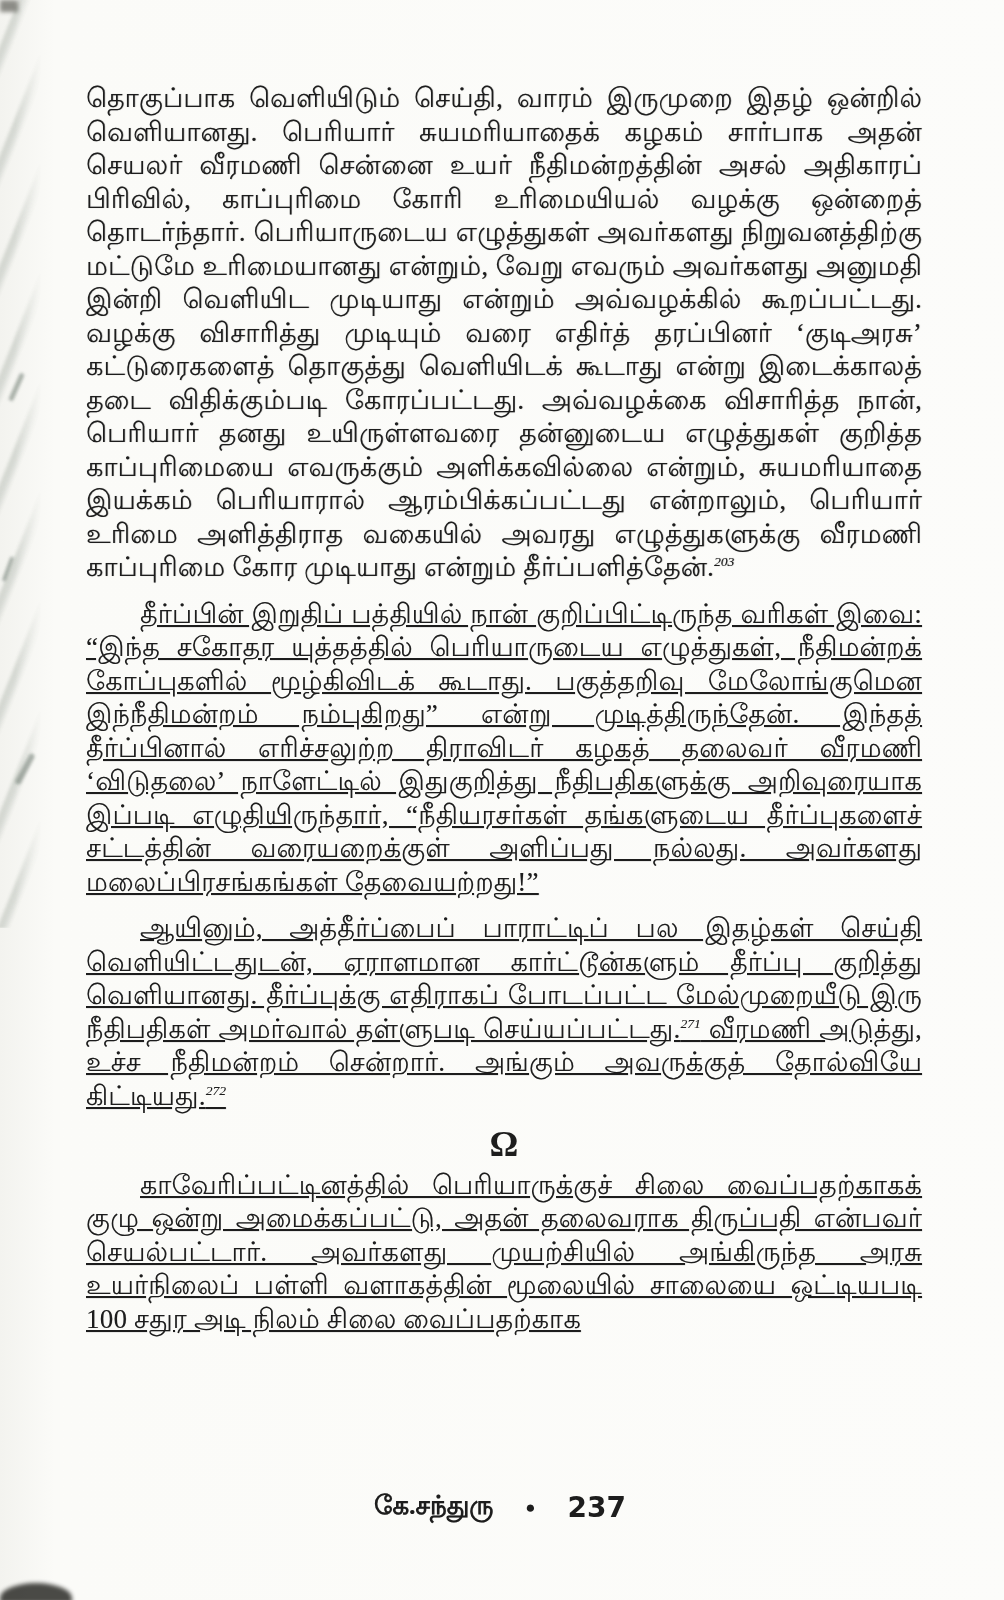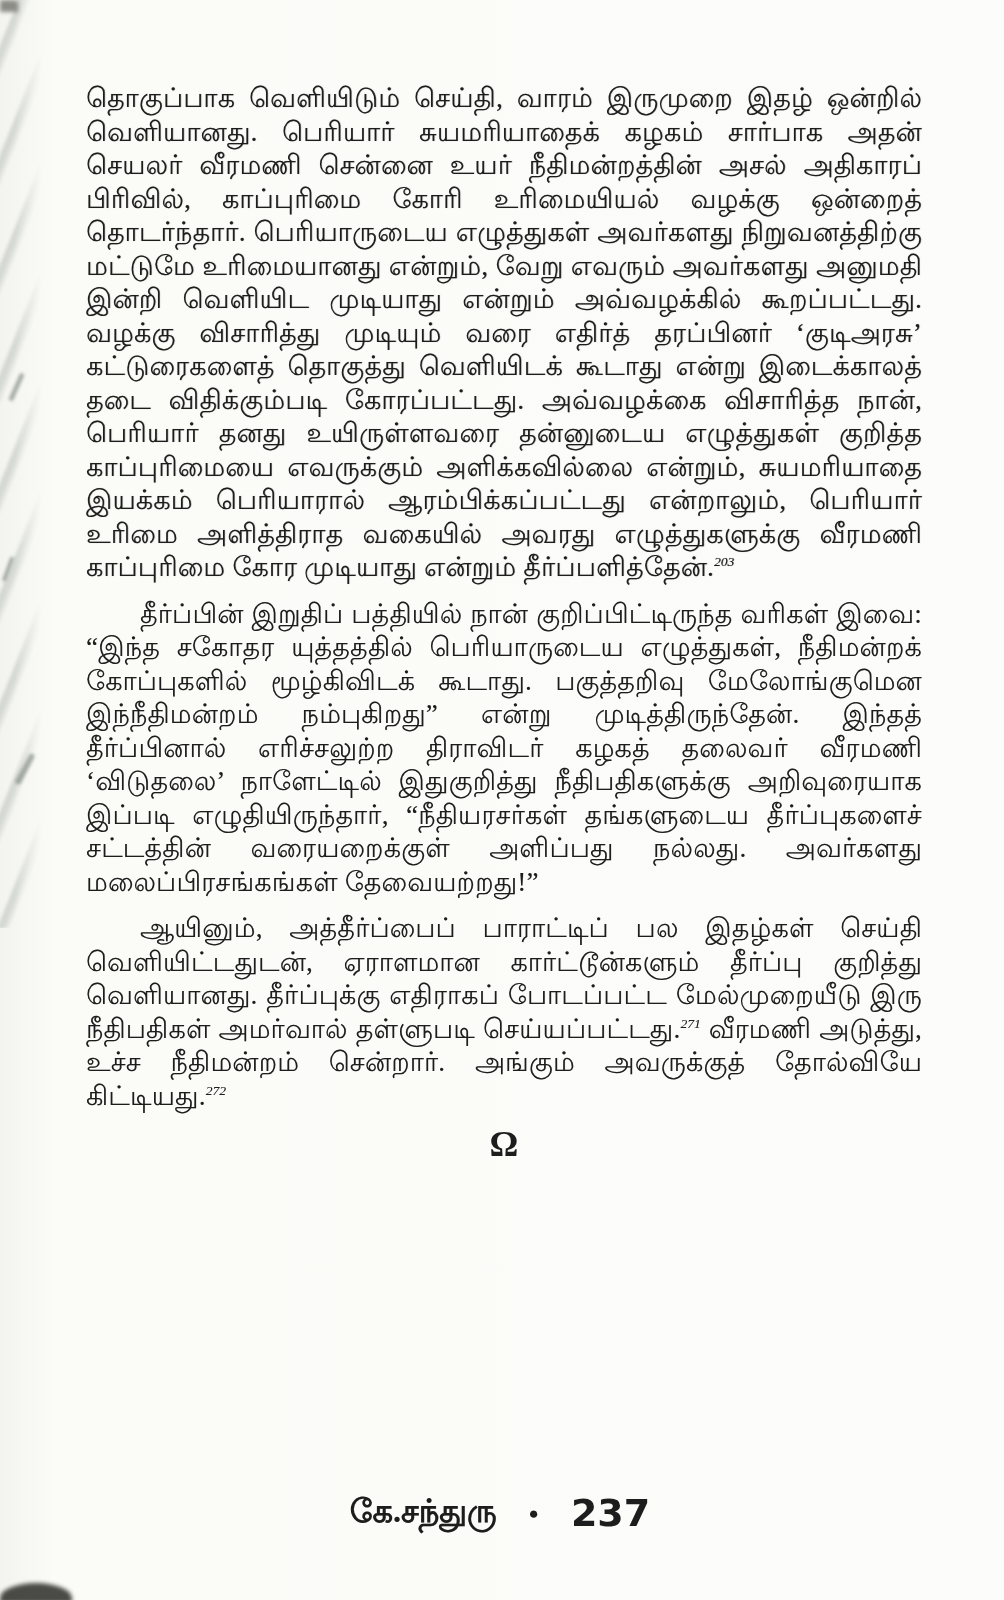--- a/index.html
+++ b/index.html
@@ -53,62 +53,63 @@
     position: absolute; left: 86px; top: 82px; width: 836px;
     color: var(--ink, #1d1d1d);
     font-size: 27px; line-height: 33.5px;
     text-align: justify;
     letter-spacing: 0.2px;
   }
   .para {
     margin: 0 0 13px 0;
     text-shadow: 0.25px 0.25px 0.35px rgba(45,45,45,0.38);
   }
-  .para.indent { text-indent: 54px; }
+  .para.indent { text-indent: 54px; text-decoration: underline; }
   .para.heavy  { text-shadow: 0.45px 0.45px 0.7px rgba(22,22,22,0.5); }
   .para sup {
     font-size: 0.5em; font-style: italic;
     line-height: 0; letter-spacing: 0;
     vertical-align: super;
   }
   .divider {
     text-align: center;
     font-size: 36px; font-weight: bold;
     margin: 15px 0 7px 0;
     color: var(--ink, #1d1d1d);
   }
   
   .footer {
     position: absolute; left: 0; top: 1491px; width: 100%;
     display: flex; align-items: center; justify-content: center;
     gap: 32px;
     transform: translateX(-18px);
     color: var(--ink, #1d1d1d);
   }
-  .footer .author { font-size: 32px; font-weight: bold; text-shadow: 0.3px 0.3px 0.4px rgba(40,40,40,0.4); text-align: right; }
+  .footer .author { font-size: 26px; font-weight: bold; text-shadow: 0.3px 0.3px 0.4px rgba(40,40,40,0.4); text-align: right; }
   .footer .bullet { font-size: 17px; line-height: 1; }
-  .footer .pageno { font-size: 38px; font-weight: bold; font-family: "DejaVu Sans", sans-serif; }
+  .footer .pageno { font-size: 28px; font-weight: bold; font-family: "DejaVu Sans", sans-serif; }
 </style>
 </head>
 <body>
 
 <div class="page">
 
   <div class="edge-streaks"></div>
   <div class="streak-a"></div>
   <div class="streak-b"></div>
   <div class="streak-c"></div>
   <div class="corner-top"></div>
   <div class="corner-bottom"></div>
 
   <div class="text-block" id="text-block" lang="ta">
       <p class="para heavy">தொகுப்பாக வெளியிடும் செய்தி, வாரம் இருமுறை இதழ் ஒன்றில் வெளியானது. பெரியார் சுயமரியாதைக் கழகம் சார்பாக அதன் செயலர் வீரமணி சென்னை உயர் நீதிமன்றத்தின் அசல் அதிகாரப் பிரிவில், காப்புரிமை கோரி உரிமையியல் வழக்கு ஒன்றைத் தொடர்ந்தார். பெரியாருடைய எழுத்துகள் அவர்களது நிறுவனத்திற்கு மட்டுமே உரிமையானது என்றும், வேறு எவரும் அவர்களது அனுமதி இன்றி வெளியிட முடியாது என்றும் அவ்வழக்கில் கூறப்பட்டது. வழக்கு விசாரித்து முடியும் வரை எதிர்த் தரப்பினர் ‘குடிஅரசு’ கட்டுரைகளைத் தொகுத்து வெளியிடக் கூடாது என்று இடைக்காலத் தடை விதிக்கும்படி கோரப்பட்டது. அவ்வழக்கை விசாரித்த நான், பெரியார் தனது உயிருள்ளவரை தன்னுடைய எழுத்துகள் குறித்த காப்புரிமையை எவருக்கும் அளிக்கவில்லை என்றும், சுயமரியாதை இயக்கம் பெரியாரால் ஆரம்பிக்கப்பட்டது என்றாலும், பெரியார் உரிமை அளித்திராத வகையில் அவரது எழுத்துகளுக்கு வீரமணி காப்புரிமை கோர முடியாது என்றும் தீர்ப்பளித்தேன்.<sup>203</sup></p>
       <p class="para indent">தீர்ப்பின் இறுதிப் பத்தியில் நான் குறிப்பிட்டிருந்த வரிகள் இவை: “இந்த சகோதர யுத்தத்தில் பெரியாருடைய எழுத்துகள், நீதிமன்றக் கோப்புகளில் மூழ்கிவிடக் கூடாது. பகுத்தறிவு மேலோங்குமென இந்நீதிமன்றம் நம்புகிறது” என்று முடித்திருந்தேன். இந்தத் தீர்ப்பினால் எரிச்சலுற்ற திராவிடர் கழகத் தலைவர் வீரமணி ‘விடுதலை’ நாளேட்டில் இதுகுறித்து நீதிபதிகளுக்கு அறிவுரையாக இப்படி எழுதியிருந்தார், “நீதியரசர்கள் தங்களுடைய தீர்ப்புகளைச் சட்டத்தின் வரையறைக்குள் அளிப்பது நல்லது. அவர்களது மலைப்பிரசங்கங்கள் தேவையற்றது!”</p>
       <p class="para indent">ஆயினும், அத்தீர்ப்பைப் பாராட்டிப் பல இதழ்கள் செய்தி வெளியிட்டதுடன், ஏராளமான கார்ட்டூன்களும் தீர்ப்பு குறித்து வெளியானது. தீர்ப்புக்கு எதிராகப் போடப்பட்ட மேல்முறையீடு இரு நீதிபதிகள் அமர்வால் தள்ளுபடி செய்யப்பட்டது.<sup>271</sup> வீரமணி அடுத்து, உச்ச நீதிமன்றம் சென்றார். அங்கும் அவருக்குத் தோல்வியே கிட்டியது.<sup>272</sup></p>
       <div class="divider">Ω</div>
+      <p class="para indent">காவேரிப்பட்டினத்தில் பெரியாருக்குச் சிலை வைப்பதற்காகக் குழு ஒன்று அமைக்கப்பட்டு, அதன் தலைவராக திருப்பதி என்பவர் செயல்பட்டார். அவர்களது முயற்சியில் அங்கிருந்த அரசு உயர்நிலைப் பள்ளி வளாகத்தின் மூலையில் சாலையை ஒட்டியபடி 100 சதுர அடி நிலம் சிலை வைப்பதற்காக</p>
     </div>
 
   <div class="footer">
     <span class="author">கே.சந்துரு</span>
     <span class="bullet">●</span>
     <span class="pageno">237</span>
   </div>
 
 </div>
 

